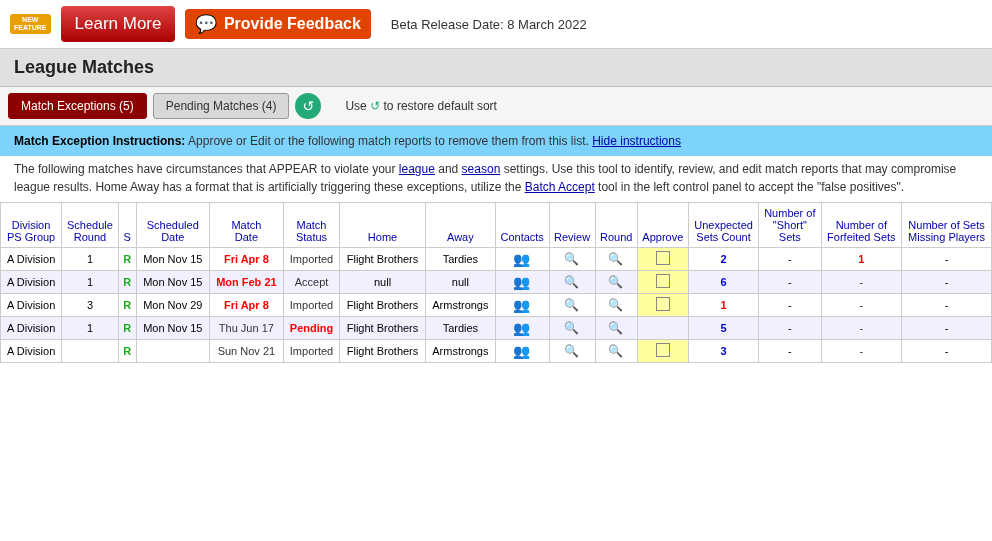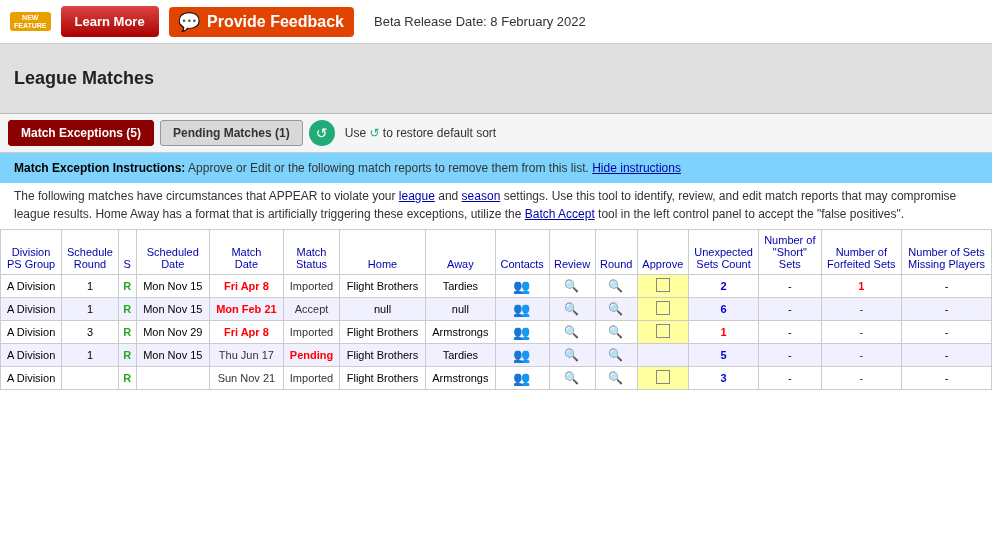--- a/index.html
+++ b/index.html
@@ -10,55 +10,55 @@
       display: flex; align-items: center; padding: 6px 10px; background: #fff;
       border-bottom: 1px solid #ccc; gap: 10px;
     }
     .new-feature-badge {
       background: #e8a000; color: #fff; font-size: 9px; font-weight: bold;
       padding: 2px 4px; border-radius: 3px; line-height: 1.1; text-align: center;
     }
     .new-feature-badge span { display: block; font-size: 7px; }
     .learn-more-btn {
       background: linear-gradient(to bottom, #d44, #a00);
-      color: #fff; font-weight: bold; padding: 8px 14px; border-radius: 4px;
-      border: none; cursor: pointer; font-size: 13px;
+      color: #fff; font-weight: normal; padding: 8px 14px; border-radius: 4px;
+      border: none; cursor: pointer; font-size: 17px;
     }
     .feedback-btn-wrap {
       display: flex; align-items: center; background: #e04400;
       border-radius: 4px; padding: 4px 10px; cursor: pointer; gap: 6px;
     }
     .feedback-icon { font-size: 18px; color: #fff; }
     .feedback-btn-text { color: #fff; font-weight: bold; font-size: 16px; }
     .beta-text { color: #333; font-size: 13px; margin-left: 10px; }
 
     
     .page-title-bar {
-      background: #e0e0e0; padding: 24px 14px;
+      background: #e0e0e0; padding: 8px 14px;
       font-size: 18px; font-weight: bold; color: #222;
       border-bottom: 1px solid #bbb;
     }
 
     
     .tab-bar {
       display: flex; align-items: center; padding: 6px 8px; gap: 6px;
       background: #f5f5f5; border-bottom: 1px solid #ccc;
     }
     .tab {
       padding: 5px 12px; border-radius: 3px; cursor: pointer;
-      font-size: 12px; font-weight: bold; border: 1px solid #999;
+      font-size: 12px; font-weight: normal; border: 1px solid #999;
     }
     .tab-active { background: #8b0000; color: #fff; border-color: #8b0000; }
     .tab-inactive { background: #d8d8d8; color: #333; }
     .refresh-btn {
       background: #2a7; color: #fff; border: none; border-radius: 50%;
       width: 26px; height: 26px; font-size: 14px; cursor: pointer;
       display: flex; align-items: center; justify-content: center;
     }
-    .restore-text { font-size: 12px; color: #333; margin-left: 4px; }
+    .restore-text { font-size: 12px; color: #333; margin-left: 18px; }
 
     
     .instructions-box { padding: 8px 14px; background: #7dd3fc; }
     .instructions-title { font-weight: bold; font-size: 12px; }
     .instructions-text { font-size: 12px; color: #333; }
     .link { color: #00a; cursor: pointer; text-decoration: underline; }
     .instructions-desc { font-size: 12px; color: #333; padding: 4px 14px 6px 14px; line-height: 1.5; }
 
     
     .table-wrap { padding: 0 0 0 0; overflow-x: auto; }
@@ -79,30 +79,30 @@
 <div class="header-bar">
   <div class="new-feature-badge">
     <span>NEW</span>
     <span>FEATURE</span>
   </div>
   <button class="learn-more-btn">Learn More</button>
   <div class="feedback-btn-wrap">
     <span class="feedback-icon">💬</span>
     <span class="feedback-btn-text">Provide Feedback</span>
   </div>
-  <span class="beta-text">Beta Release Date: 8 February 2022</span>
+  <span class="beta-text">Beta Release Date: 8 March 2022</span>
 </div>
 
 <div class="page-title-bar">
   <span>League Matches</span>
 </div>
 
 <div class="tab-bar">
   <button class="tab tab-active">Match Exceptions (5)</button>
-  <button class="tab tab-inactive">Pending Matches (1)</button>
+  <button class="tab tab-inactive">Pending Matches (4)</button>
   <button class="refresh-btn" title="Refresh">↺</button>
   <span class="restore-text">Use <span style="color:#2a7">↺</span> to restore default sort</span>
 </div>
 
 <div class="instructions-box">
   <div>
     <span class="instructions-title">Match Exception Instructions:</span>
     <span class="instructions-text"> Approve or Edit or the following match reports to remove them from this list.</span>
     <span class="link">Hide instructions</span>
   </div>

